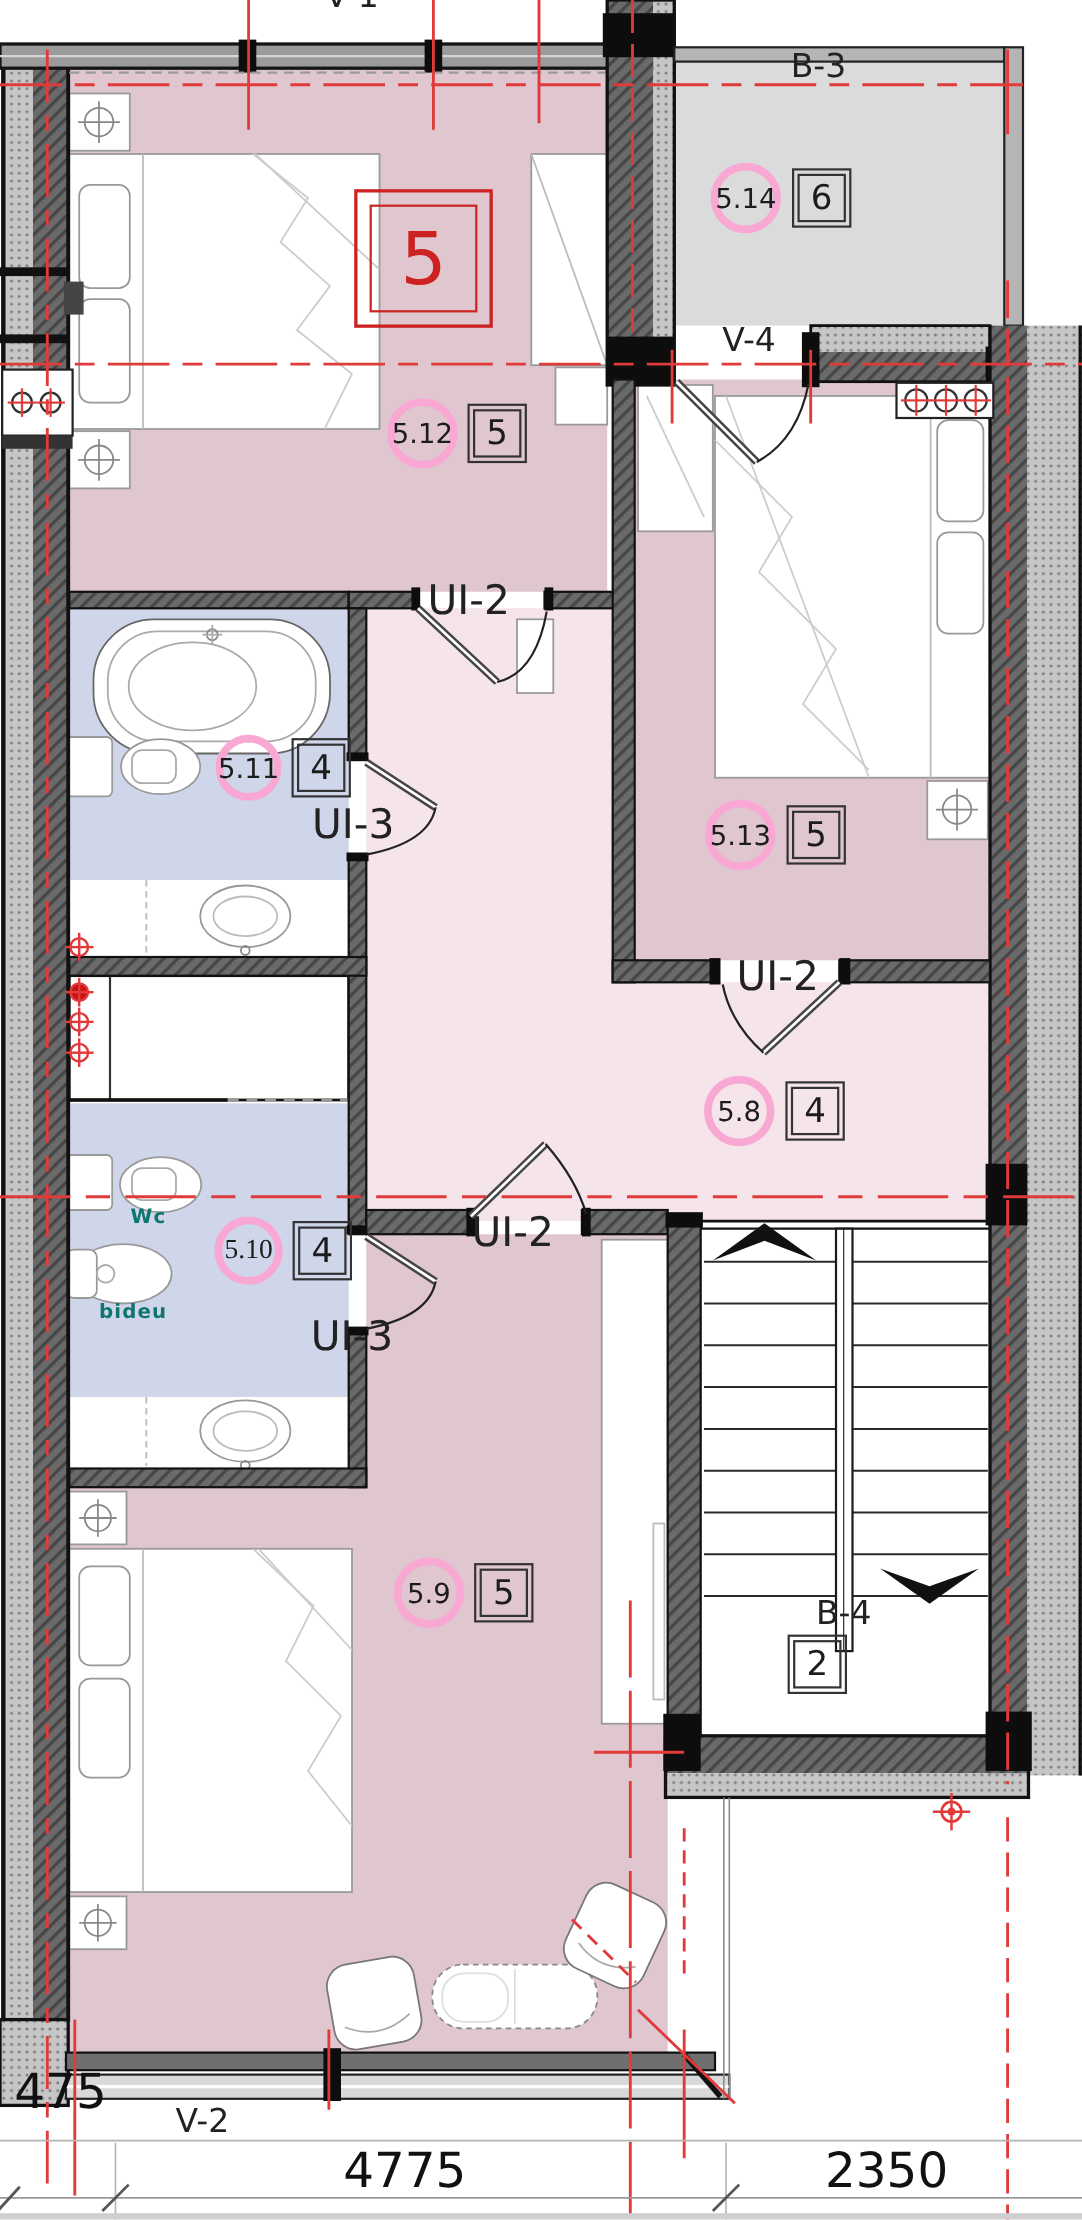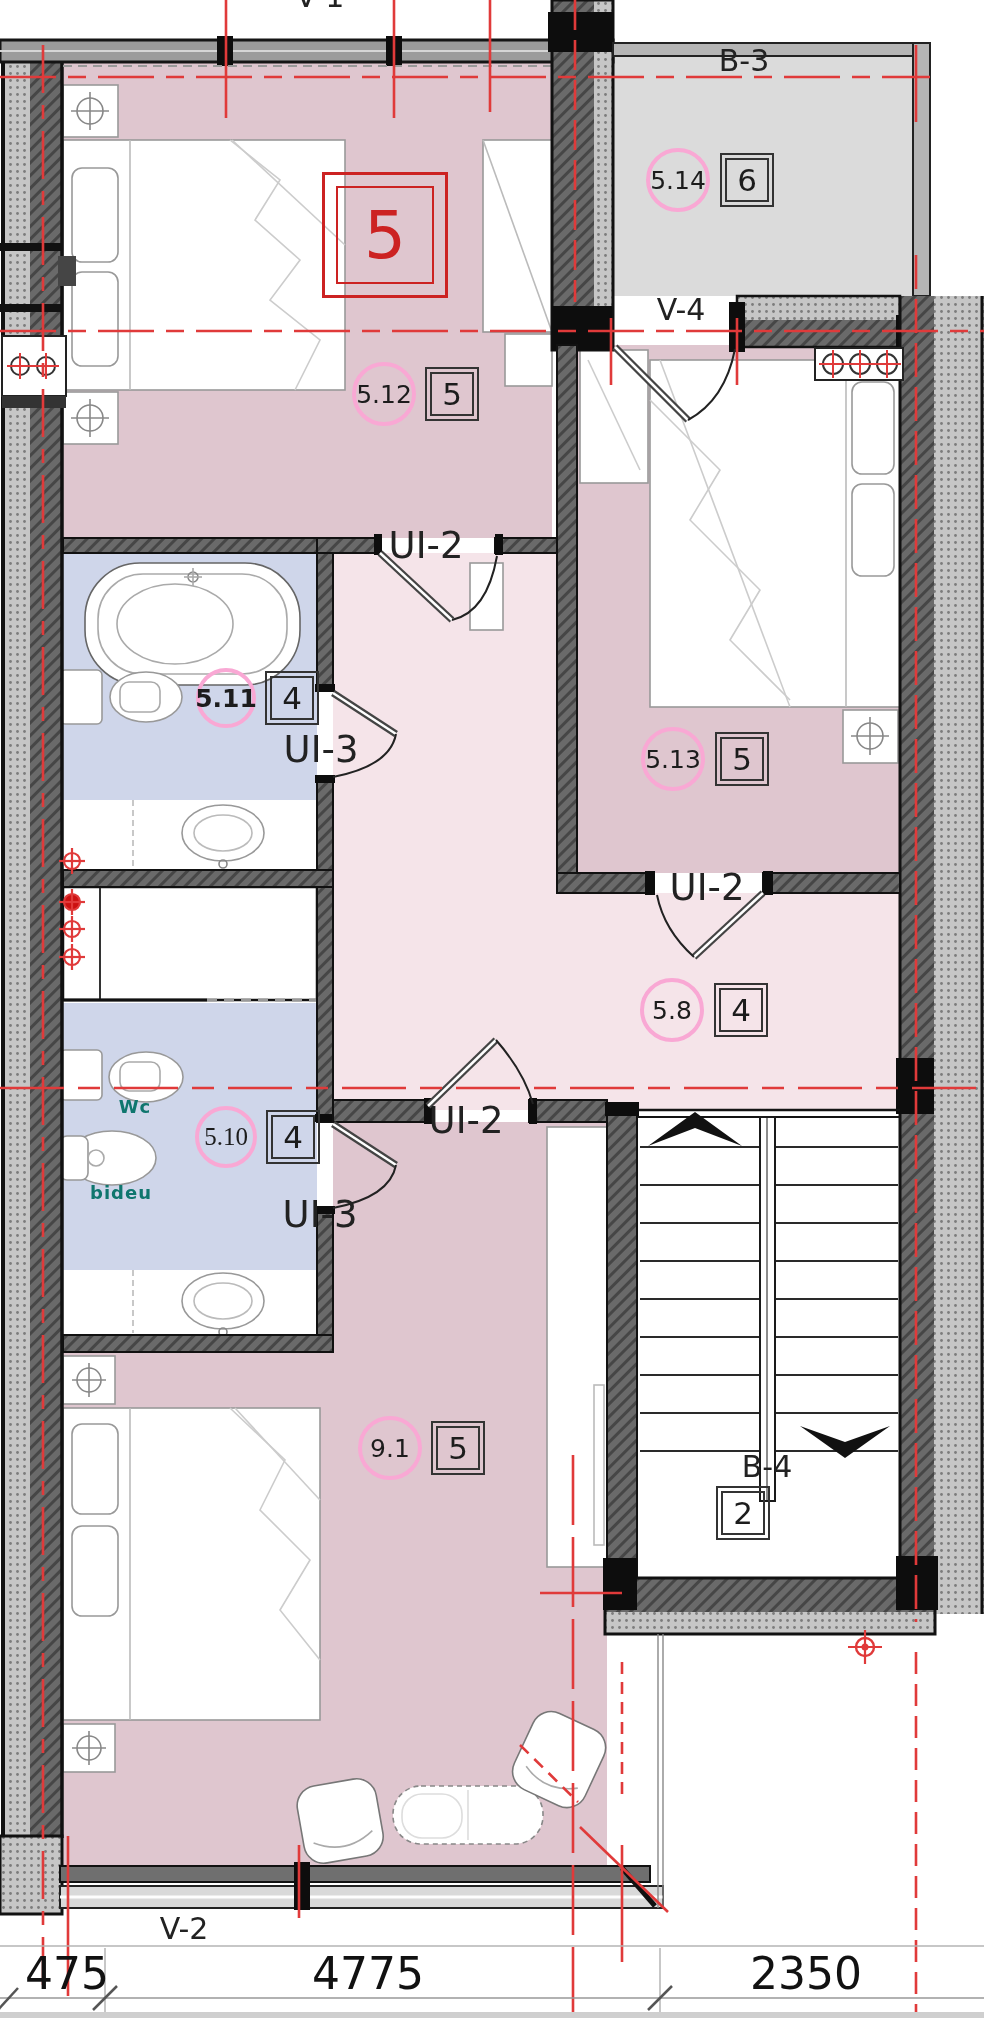--- a/index.html
+++ b/index.html
@@ -7,21 +7,21 @@
         font-family:"DejaVu Sans","Liberation Sans",sans-serif;color:#1c1c1c;}
   #plan svg{position:absolute;left:0;top:0;}
   .lbl{position:absolute;text-align:center;white-space:nowrap;line-height:1;}
   .door-lbl{font-size:37px;color:#222;}
   .win-lbl{font-size:30px;color:#222;}
   .dim{font-size:44px;color:#111;}
   .fix-lbl{font-size:18px;color:#0f766e;font-weight:bold;letter-spacing:1px;}
   
   .tag{position:absolute;display:flex;align-items:center;gap:10px;}
   .tag.col{flex-direction:row;gap:9px;}
-  .tag-circle{box-sizing:border-box;border:4px solid #f9a8d4;border-radius:50%;
+  .tag-circle{box-sizing:border-box;border:7px solid #f9a8d4;border-radius:50%;
       width:64px;height:64px;display:flex;align-items:center;justify-content:center;
       font-size:25px;background:transparent;}
   .tag-square{box-sizing:border-box;border:2px solid #333;padding:3px;background:transparent;}
   .tag-square .inner{box-sizing:border-box;border:2px solid #333;min-width:44px;height:44px;
       display:flex;align-items:center;justify-content:center;font-size:31px;padding:0 4px;}
   
   .unit-box{position:absolute;left:322px;top:172px;width:126px;height:126px;
       box-sizing:border-box;border:3px solid var(--accent_red);display:flex;align-items:center;justify-content:center;}
   .unit-box .in{box-sizing:border-box;border:2px solid var(--accent_red);width:98px;height:98px;
       display:flex;align-items:center;justify-content:center;font-size:66px;color:var(--accent_red);}
@@ -427,21 +427,21 @@
         <div class="inner">6</div>
       </div>
   </div>
   <div class="tag col" style="left:352px;top:362px;">
     <div class="tag-circle">5.12</div>
     <div class="tag-square">
         <div class="inner">5</div>
       </div>
   </div>
   <div class="tag col" style="left:196px;top:668px;">
-    <div class="tag-circle" style="width:60px;height:60px;font-weight:bold;">5.11</div>
+    <div class="tag-circle" style="width:60px;height:60px;">5.11</div>
     <div class="tag-square">
         <div class="inner">4</div>
       </div>
   </div>
   <div class="tag" style="left:641px;top:727px;">
     <div class="tag-circle">5.13</div>
     <div class="tag-square">
         <div class="inner">5</div>
       </div>
   </div>
@@ -451,27 +451,27 @@
         <div class="inner">4</div>
       </div>
   </div>
   <div class="tag col" style="left:195px;top:1106px;">
     <div class="tag-circle" style="width:62px;height:62px;font-family:Liberation Serif, serif;">5.10</div>
     <div class="tag-square">
         <div class="inner">4</div>
       </div>
   </div>
   <div class="tag col" style="left:358px;top:1416px;">
-    <div class="tag-circle">9.1</div>
+    <div class="tag-circle">5.9</div>
     <div class="tag-square">
         <div class="inner">5</div>
       </div>
   </div>
   <div class="tag" style="left:716px;top:1486px;">
     <div class="tag-square">
         <div class="inner">2</div>
       </div>
   </div>
 
-  <div class="lbl dim" style="left:0px;top:1952px;width:110px;padding-left:12px;">475</div>
+  <div class="lbl dim" style="left:0px;top:1880px;width:110px;">475</div>
   <div class="lbl dim" style="left:288px;top:1952px;width:160px;">4775</div>
   <div class="lbl dim" style="left:726px;top:1952px;width:160px;">2350</div>
 </div>
 
 </body></html>

